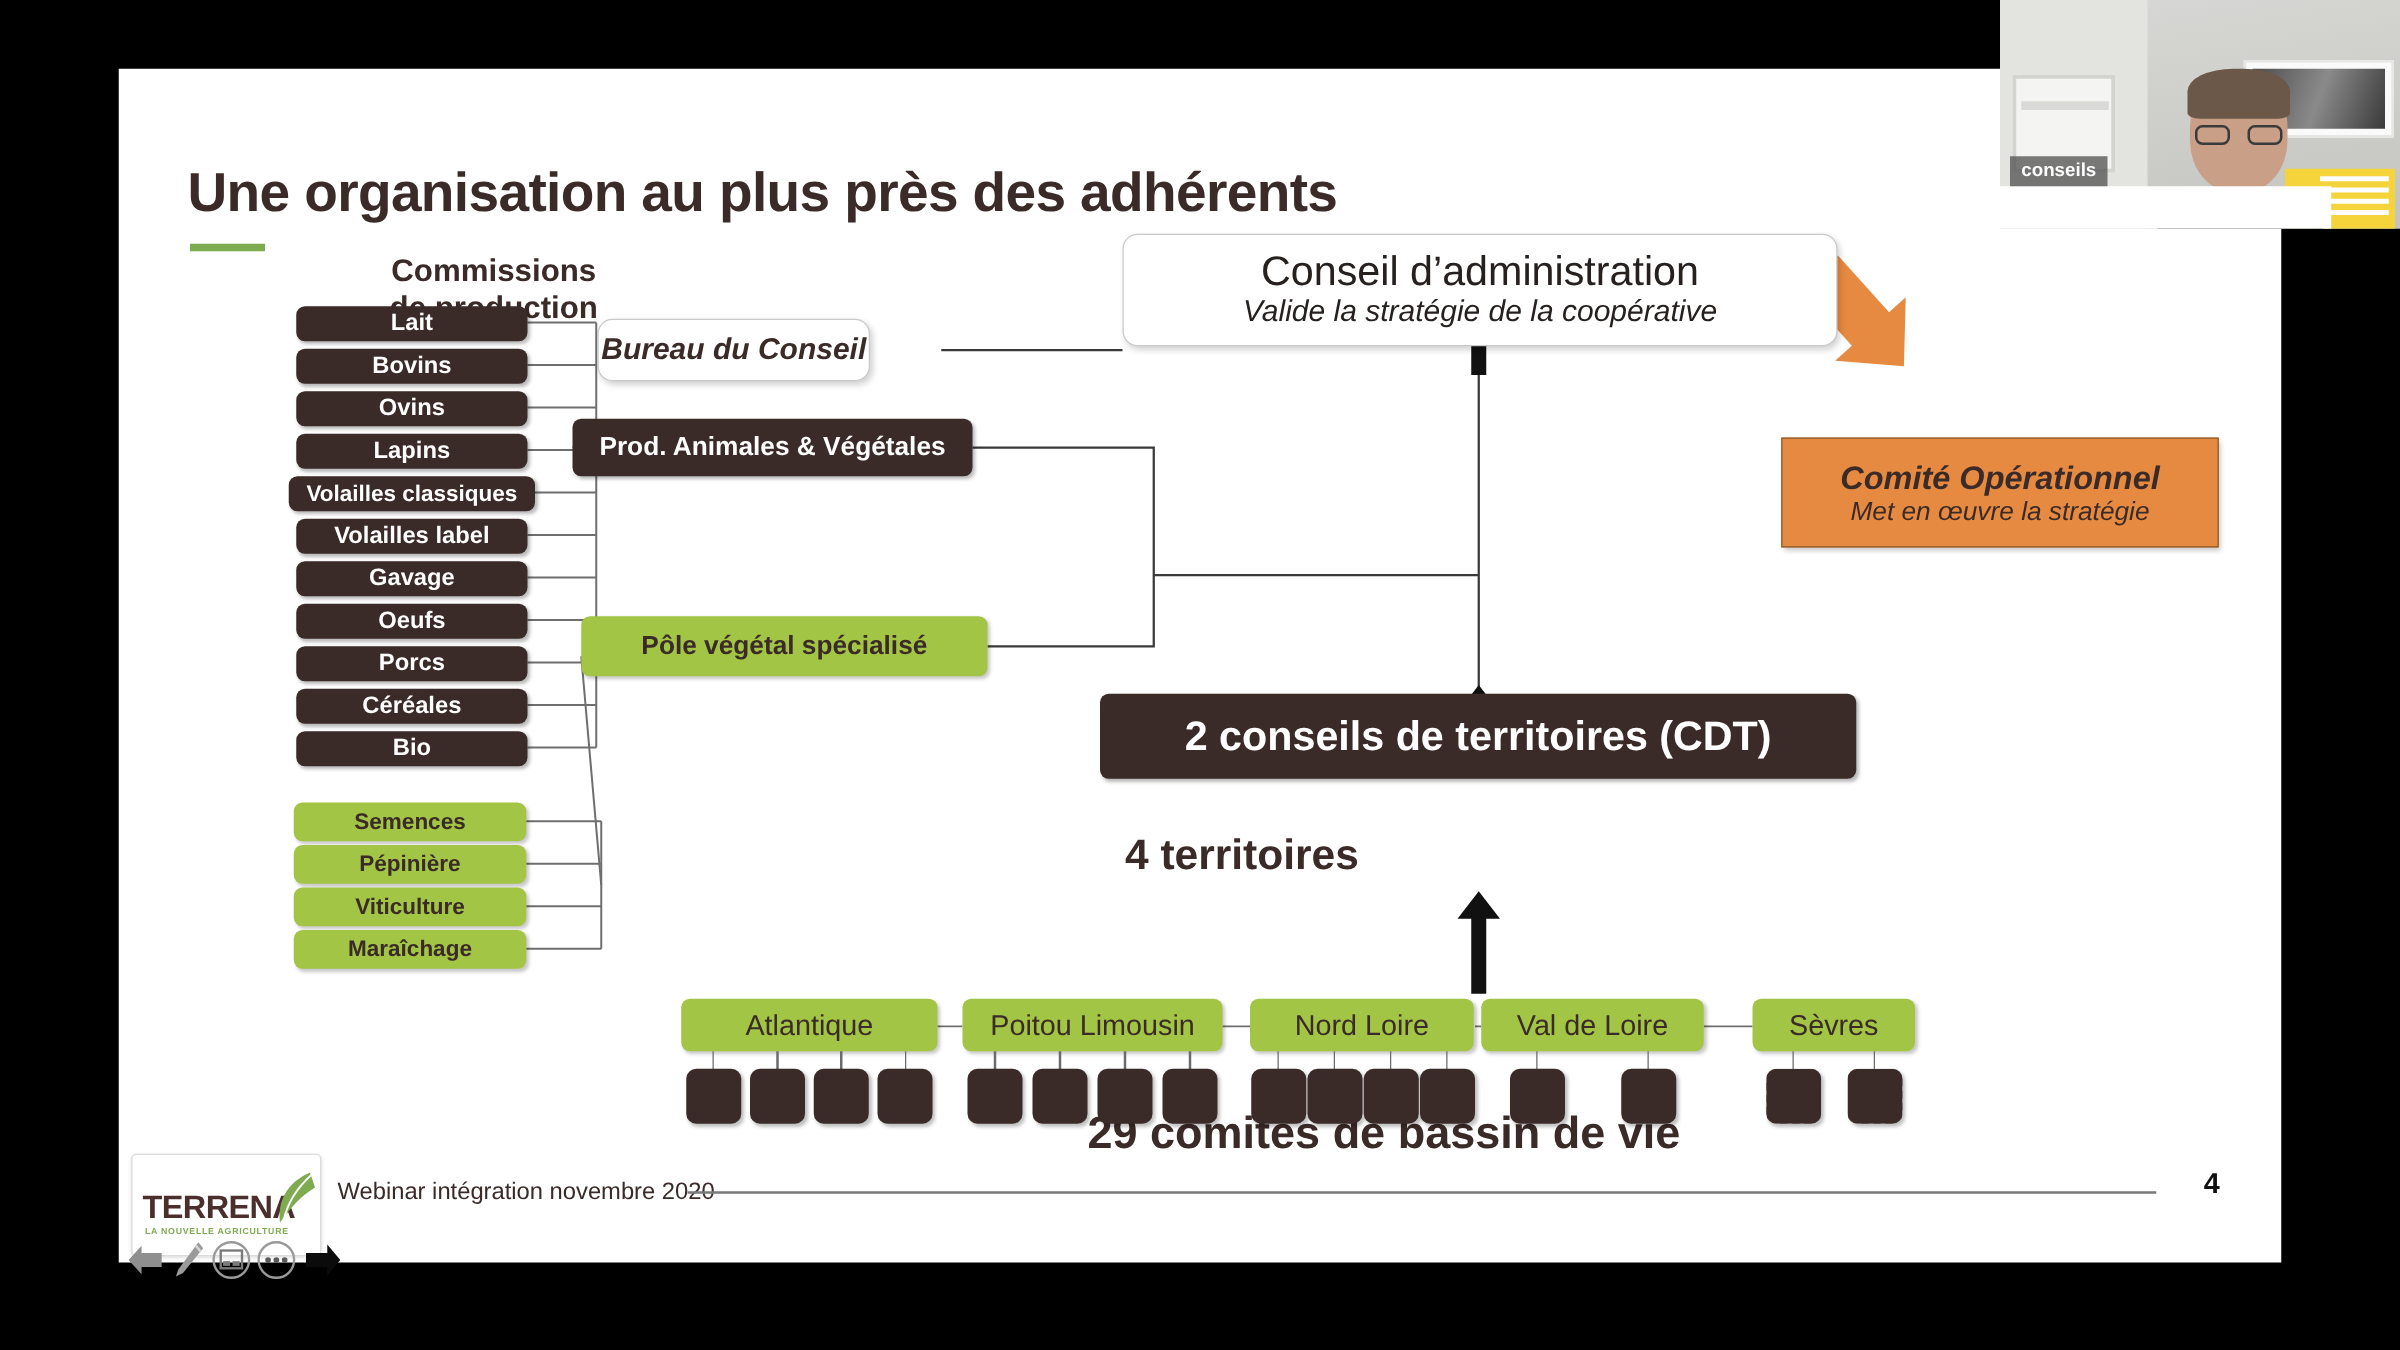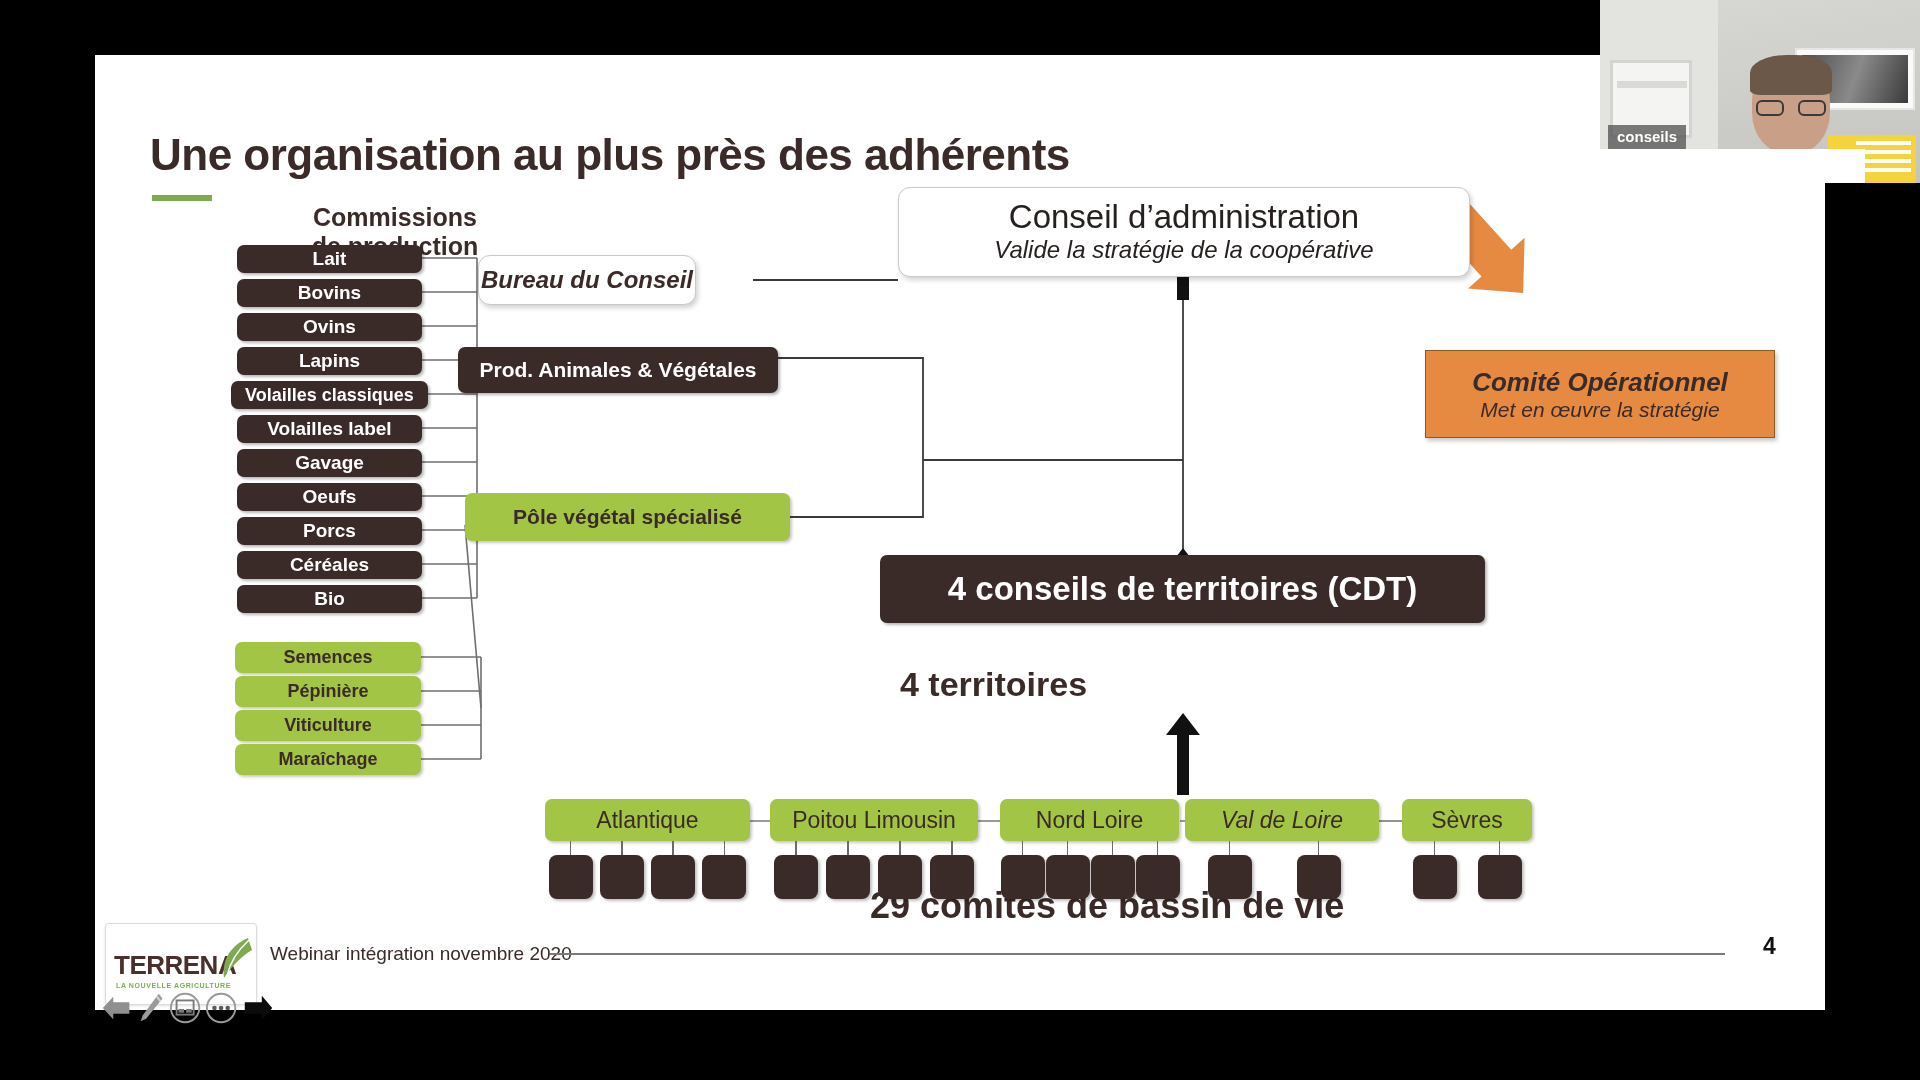--- a/index.html
+++ b/index.html
@@ -70,21 +70,21 @@
   }
 
   
   .comm-item { left: 142px; width: 185px; height: 28px; font-size: 19px; }
   .comm-item.wide { left: 136px; width: 197px; font-size: 18px; }
 
   
   .gprod { left: 140px; width: 186px; height: 31px; font-size: 18px; }
 
   
-  #prod-anim  { left: 363px; top: 292px; width: 320px; height: 46px; font-size: 21px; }
+  #prod-anim  { left: 363px; top: 280px; width: 320px; height: 46px; font-size: 21px; }
   #pole-veg   { left: 370px; top: 438px; width: 325px; height: 48px; font-size: 21px; }
 
   #bureau {
     left: 383px; top: 200px; width: 218px; height: 50px;
     font-size: 24px; font-weight: 700; font-style: italic;
   }
 
   #conseil {
     left: 803px; top: 132px; width: 572px; height: 90px;
     flex-direction: column; justify-content: center;
@@ -329,21 +329,21 @@
     <div class="node white-box" id="conseil">
       <div class="l1">Conseil d’administration</div>
       <div class="l2">Valide la stratégie de la coopérative</div>
     </div>
 
     <div class="node orange" id="comite">
       <div class="l1">Comité Opérationnel</div>
       <div class="l2">Met en œuvre la stratégie</div>
     </div>
 
-    <div class="node dark" id="cdt">4 conseils de territoires (CDT)</div>
+    <div class="node dark" id="cdt">2 conseils de territoires (CDT)</div>
 
     <div class="big-label" id="lbl-territoires">4 territoires</div>
     <div class="big-label" id="lbl-comites">29 comités de bassin de vie</div>
 
     <div id="territory-row">
         <div class="node green terr" style="left: 450px; width: 205px;">
           <span>Atlantique</span>
         </div>
         <div class="tick" style="left: 474.925px; top: 786px; height: 16px;"></div>
         <div class="basin" style="left: 453.625px;"></div>
@@ -368,21 +368,21 @@
           <span>Nord Loire</span>
         </div>
         <div class="tick" style="left: 926.8px; top: 786px; height: 16px;"></div>
         <div class="basin" style="left: 905.5px;"></div>
         <div class="tick" style="left: 971.8px; top: 786px; height: 16px;"></div>
         <div class="basin" style="left: 950.5px;"></div>
         <div class="tick" style="left: 1016.8px; top: 786px; height: 16px;"></div>
         <div class="basin" style="left: 995.5px;"></div>
         <div class="tick" style="left: 1061.8px; top: 786px; height: 16px;"></div>
         <div class="basin" style="left: 1040.5px;"></div>
-        <div class="node green terr" style="left: 1090px; width: 194px; font-style: italic;">
+        <div class="node green terr" style="left: 1090px; width: 178px;">
           <span>Val de Loire</span>
         </div>
         <div class="tick" style="left: 1133.8px; top: 786px; height: 16px;"></div>
         <div class="basin" style="left: 1112.5px;"></div>
         <div class="tick" style="left: 1222.8px; top: 786px; height: 16px;"></div>
         <div class="basin" style="left: 1201.5px;"></div>
         <div class="node green terr" style="left: 1307px; width: 130px;">
           <span>Sèvres</span>
         </div>
         <div class="tick" style="left: 1338.8px; top: 786px; height: 16px;"></div>

